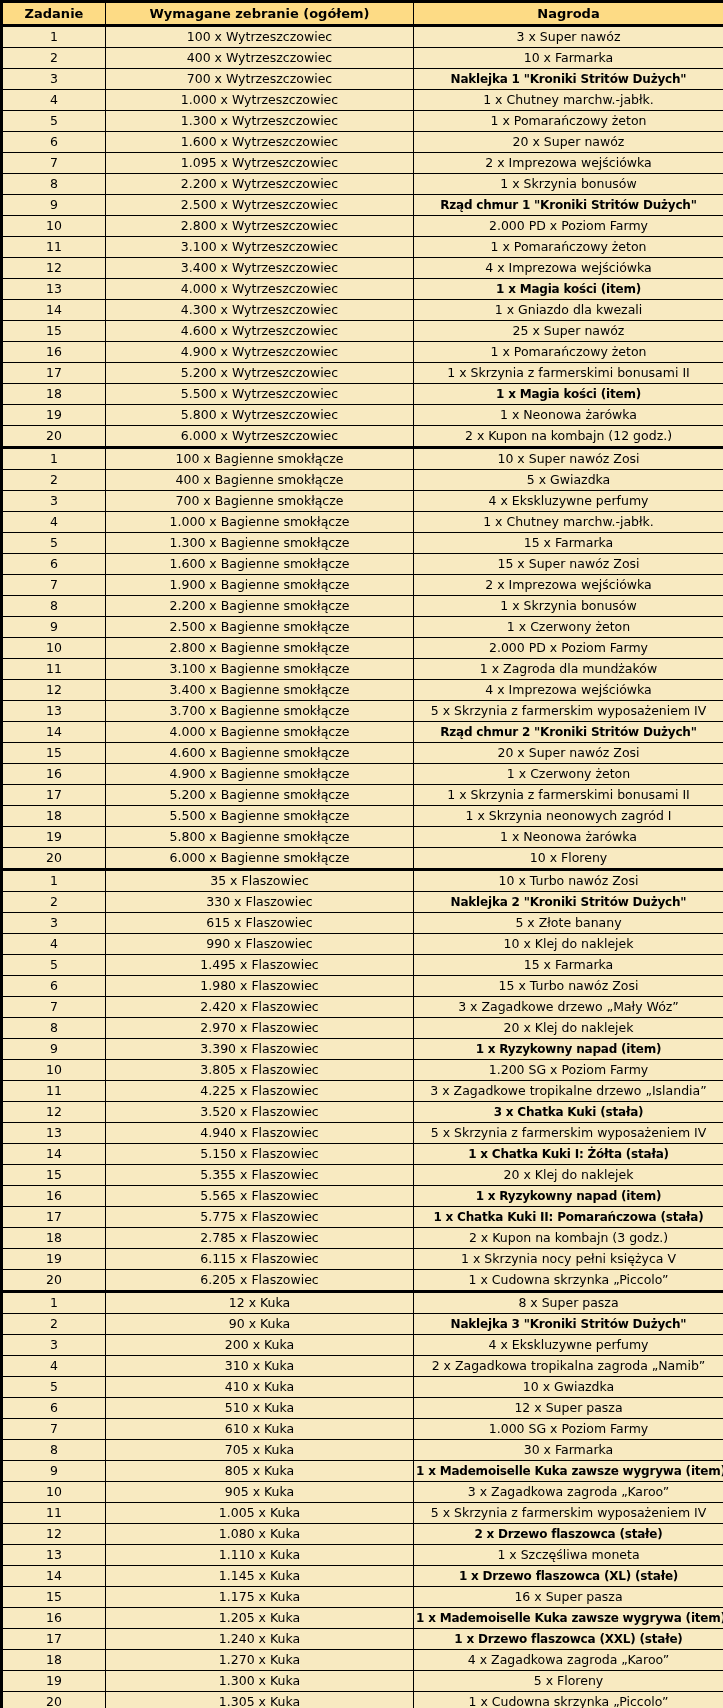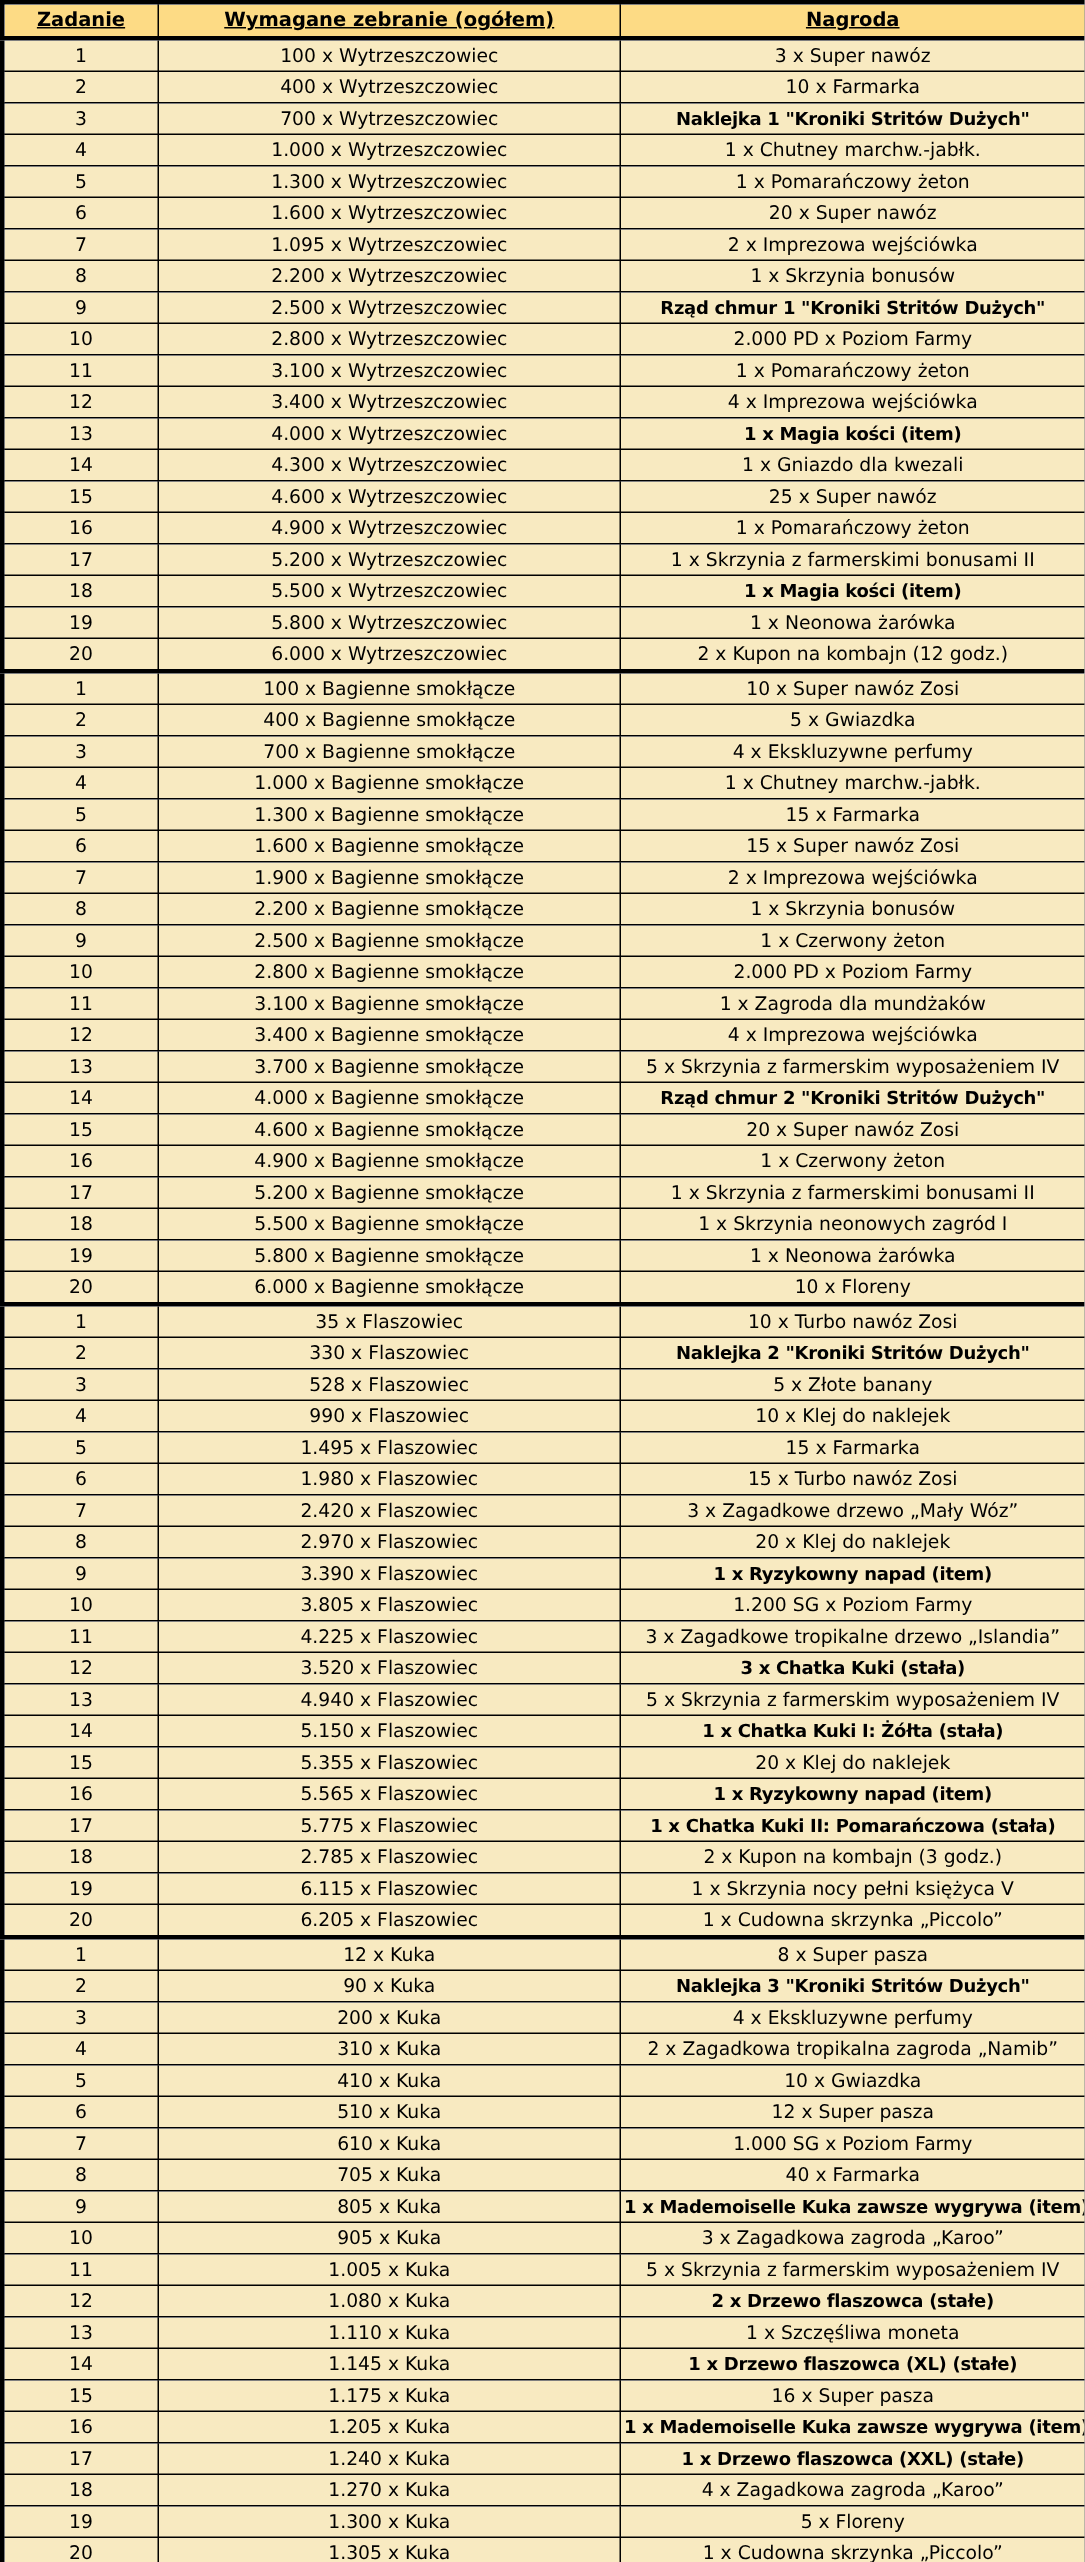--- a/index.html
+++ b/index.html
@@ -26,21 +26,20 @@
     background: #FDDB85;
     border: 1px solid #000000;
     border-bottom: 3px solid #000000;
     height: 21px;
     padding: 0 2px;
     font-size: 13px;
     font-weight: bold;
     text-align: center;
     white-space: nowrap;
     overflow: hidden;
-    text-decoration: underline;
   }
   table.rewards td {
     background: #F8EAC1;
     border: 1px solid #000000;
     height: 20px;
     line-height: 20px;
     padding: 0 2px;
     text-align: center;
     white-space: nowrap;
     overflow: hidden;
@@ -277,21 +276,21 @@
           <td>35 x Flaszowiec</td>
           <td>10 x Turbo nawóz Zosi</td>
         </tr>
         <tr>
           <td>2</td>
           <td>330 x Flaszowiec</td>
           <td class="bold">Naklejka 2 "Kroniki Stritów Dużych"</td>
         </tr>
         <tr>
           <td>3</td>
-          <td>528 x Flaszowiec</td>
+          <td>615 x Flaszowiec</td>
           <td>5 x Złote banany</td>
         </tr>
         <tr>
           <td>4</td>
           <td>990 x Flaszowiec</td>
           <td>10 x Klej do naklejek</td>
         </tr>
         <tr>
           <td>5</td>
           <td>1.495 x Flaszowiec</td>
@@ -403,21 +402,21 @@
           <td>12 x Super pasza</td>
         </tr>
         <tr>
           <td>7</td>
           <td>610 x Kuka</td>
           <td>1.000 SG x Poziom Farmy</td>
         </tr>
         <tr>
           <td>8</td>
           <td>705 x Kuka</td>
-          <td>40 x Farmarka</td>
+          <td>30 x Farmarka</td>
         </tr>
         <tr>
           <td>9</td>
           <td>805 x Kuka</td>
           <td class="bold">1 x Mademoiselle Kuka zawsze wygrywa (item)</td>
         </tr>
         <tr>
           <td>10</td>
           <td>905 x Kuka</td>
           <td>3 x Zagadkowa zagroda „Karoo”</td>

